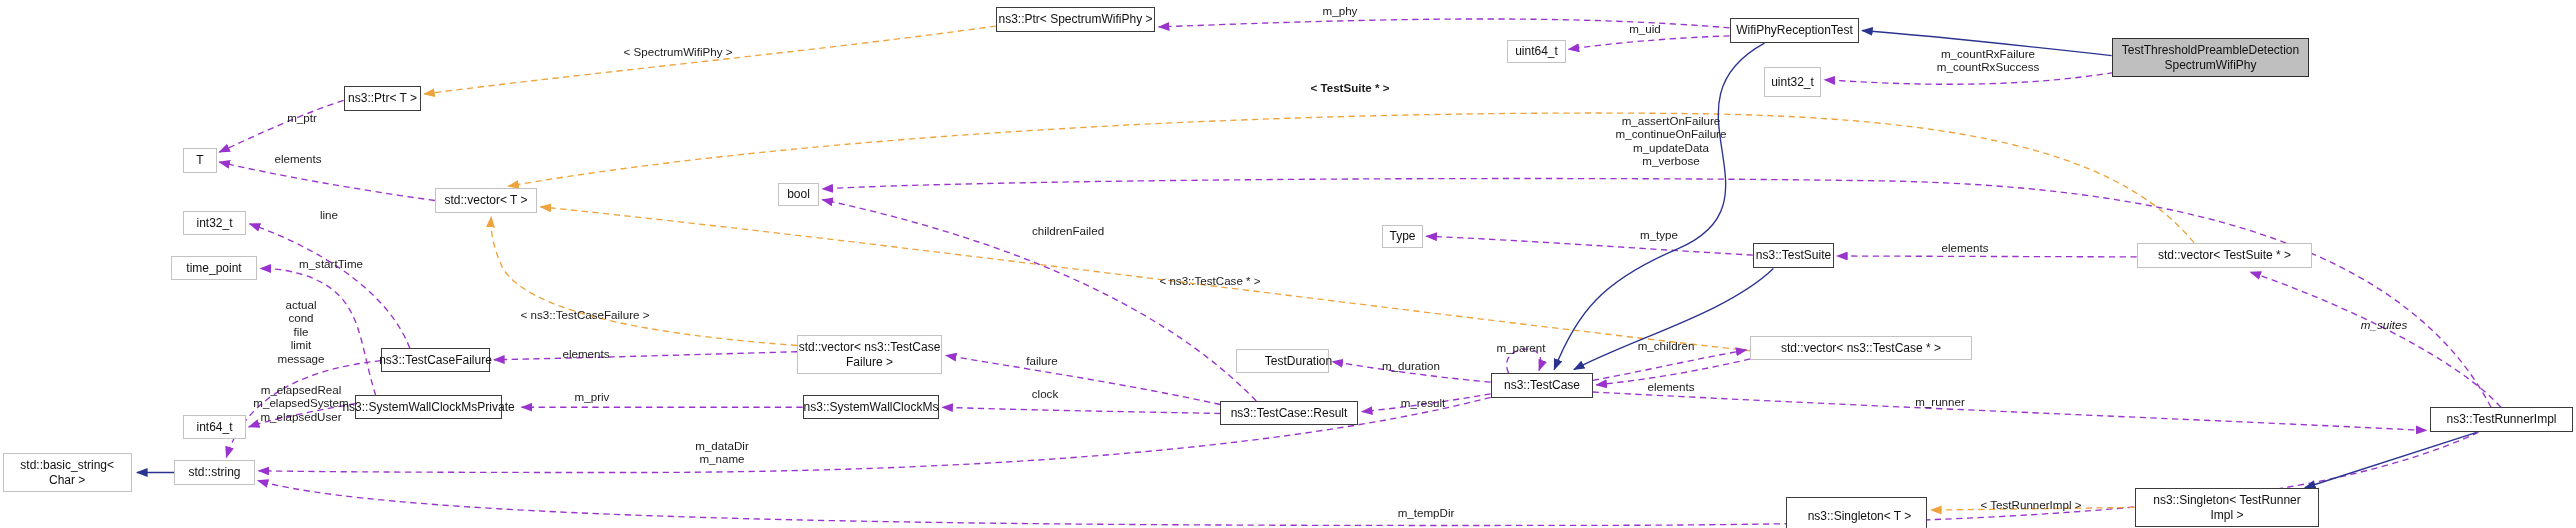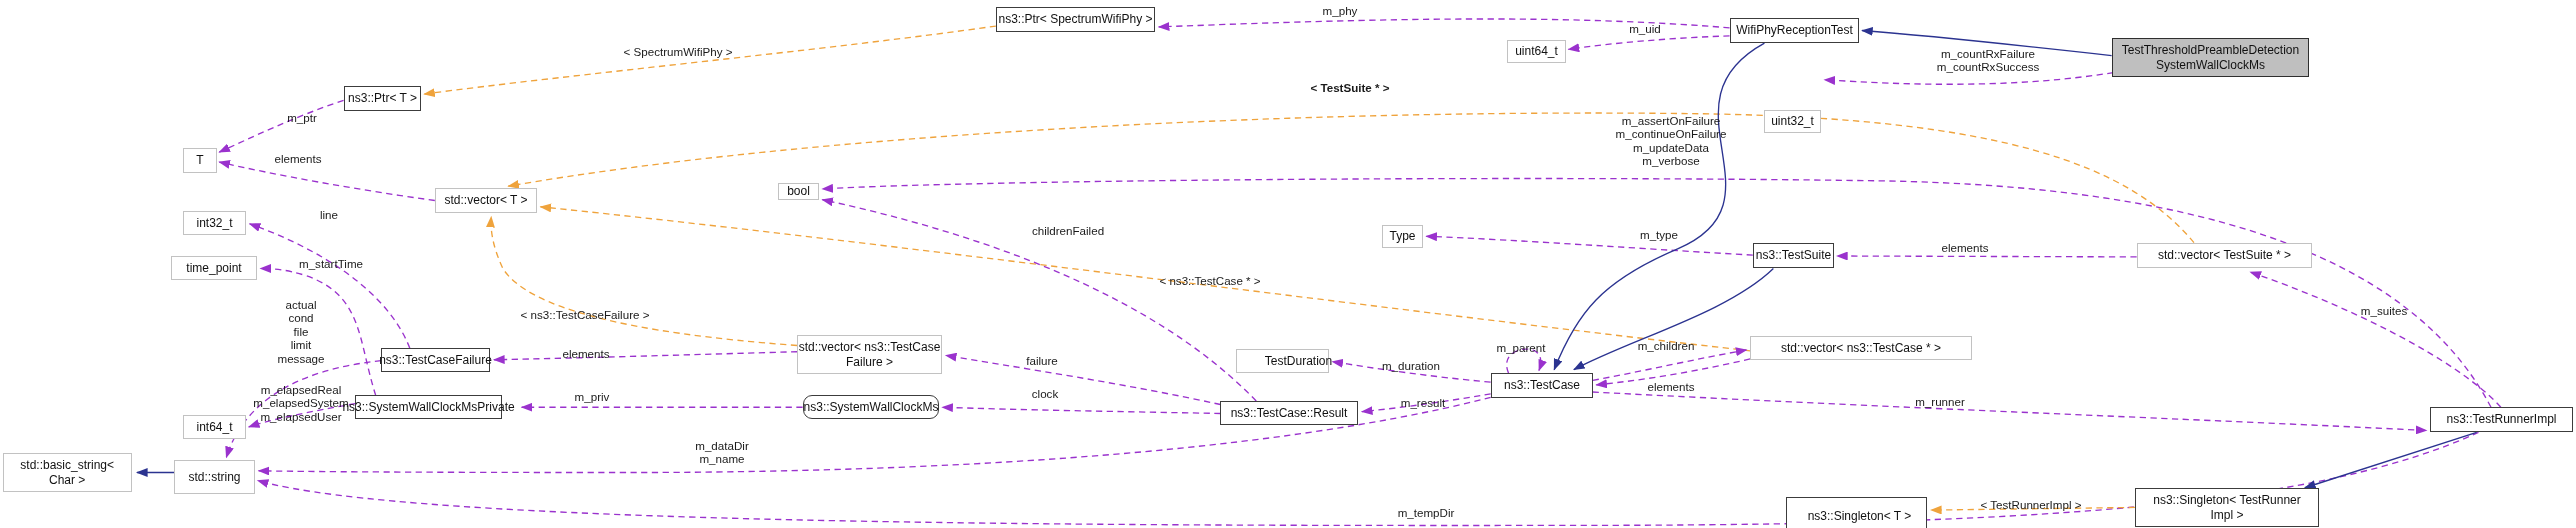--- a/index.html
+++ b/index.html
@@ -69,49 +69,49 @@
       <path d="M2360 62 C2270 52 2160 40 2081 34" class="edge inherit" marker-end="url(#ah-inherit)"></path>
       <path d="M1972 48 C1850 115 2000 225 1875 278 C1790 314 1762 350 1737 413" class="edge inherit" marker-end="url(#ah-inherit)"></path>
       <path d="M1982 300 C1930 350 1825 378 1759 413" class="edge inherit" marker-end="url(#ah-inherit)"></path>
       <path d="M195 528 L153 528" class="edge inherit" marker-end="url(#ah-inherit)"></path>
       <path d="M2768 483 L2576 545" class="edge inherit" marker-end="url(#ah-inherit)"></path>
     </svg>
   <div id="nodes">
       <div class="node class" style="left: 996px; top: 7.2px; width: 159px; height: 25px;">ns3::Ptr&lt; SpectrumWifiPhy &gt;</div>
       <div class="node class" style="left: 1730px; top: 18px; width: 129px; height: 25px;">WifiPhyReceptionTest</div>
       <div class="node focus" style="left: 2112px; top: 38px; width: 197px; height: 39px;">TestThresholdPreambleDetection
-SystemWallClockMs</div>
+SpectrumWifiPhy</div>
       <div class="node external" style="left: 1507px; top: 40px; width: 59px; height: 23px;">uint64_t</div>
-      <div class="node external" style="left: 1764px; top: 67px; width: 57px; height: 23px; margin-top: 43px;">uint32_t</div>
+      <div class="node external" style="left: 1764px; top: 67px; width: 57px; height: 30px;">uint32_t</div>
       <div class="node class" style="left: 344px; top: 86px; width: 77px; height: 25px;">ns3::Ptr&lt; T &gt;</div>
       <div class="node external" style="left: 183px; top: 148px; width: 34px; height: 25px;">T</div>
       <div class="node external" style="left: 435px; top: 188px; width: 102px; height: 25px;">std::vector&lt; T &gt;</div>
-      <div class="node external" style="left: 778px; top: 183px; width: 41px; height: 17px;">bool</div>
+      <div class="node external" style="left: 778px; top: 183px; width: 41px; height: 23px;">bool</div>
       <div class="node external" style="left: 183px; top: 211px; width: 63px; height: 24px;">int32_t</div>
       <div class="node external" style="left: 171px; top: 256px; width: 86px; height: 24px;">time_point</div>
       <div class="node external" style="left: 1382px; top: 225px; width: 41px; height: 23px;">Type</div>
       <div class="node class" style="left: 1753px; top: 243px; width: 81px; height: 25px;">ns3::TestSuite</div>
       <div class="node external" style="left: 2137px; top: 243px; width: 175px; height: 25px;">std::vector&lt; TestSuite * &gt;</div>
       <div class="node class" style="left: 381px; top: 348px; width: 109px; height: 24px;">ns3::TestCaseFailure</div>
       <div class="node external" style="left: 797px; top: 335px; width: 145px; height: 39px;">std::vector&lt; ns3::TestCase
 Failure &gt;</div>
       <div class="node class" style="left: 355px; top: 395px; width: 147px; height: 24px;">ns3::SystemWallClockMsPrivate</div>
-      <div class="node class" style="left: 803px; top: 395px; width: 136px; height: 24px; border-radius: 9px;">ns3::SystemWallClockMs</div>
+      <div class="node class" style="left: 803px; top: 395px; width: 136px; height: 24px;">ns3::SystemWallClockMs</div>
       <div class="node external" style="left: 1236px; top: 349px; width: 93px; height: 24px; padding-left: 32px;">TestDuration</div>
       <div class="node class" style="left: 1220px; top: 401px; width: 138px; height: 24px;">ns3::TestCase::Result</div>
       <div class="node class" style="left: 1491px; top: 373px; width: 102px; height: 25px;">ns3::TestCase</div>
       <div class="node external" style="left: 1750px; top: 336px; width: 222px; height: 24px;">std::vector&lt; ns3::TestCase * &gt;</div>
       <div class="node class" style="left: 2430px; top: 407px; width: 143px; height: 25px;">ns3::TestRunnerImpl</div>
       <div class="node class" style="left: 1786px; top: 497px; width: 141px; height: 39px; padding-left: 6px;">ns3::Singleton&lt; T &gt;</div>
       <div class="node class" style="left: 2135px; top: 488px; width: 184px; height: 39px;">ns3::Singleton&lt; TestRunner
 Impl &gt;</div>
       <div class="node external" style="left: 183px; top: 415px; width: 63px; height: 24px;">int64_t</div>
       <div class="node external" style="left: 2.7px; top: 453px; width: 129px; height: 39px;">std::basic_string&lt;
 Char &gt;</div>
-      <div class="node external" style="left: 174px; top: 460px; width: 81px; height: 34px;">std::string</div>
+      <div class="node external" style="left: 174px; top: 460px; width: 81px; height: 25px;">std::string</div>
     </div>
   <div id="labels">
       <div class="elabel" style="left: 1340px; top: 3.6px;">m_phy</div>
       <div class="elabel" style="left: 1645px; top: 22.4px;">m_uid</div>
       <div class="elabel" style="left: 1988px; top: 47px;">m_countRxFailure
 m_countRxSuccess</div>
       <div class="elabel" style="left: 678px; top: 45px;">&lt; SpectrumWifiPhy &gt;</div>
       <div class="elabel" style="left: 302px; top: 111px;">m_ptr</div>
       <div class="elabel" style="left: 298px; top: 152px;">elements</div>
       <div class="elabel" style="left: 1350px; top: 81px; font-weight: bold;">&lt; TestSuite * &gt;</div>
@@ -139,18 +139,18 @@
 m_elapsedSystem
 m_elapsedUser</div>
       <div class="elabel" style="left: 1411px; top: 359px;">m_duration</div>
       <div class="elabel" style="left: 1423px; top: 396px;">m_result</div>
       <div class="elabel" style="left: 1521px; top: 341px;">m_parent</div>
       <div class="elabel" style="left: 1666px; top: 339px;">m_children</div>
       <div class="elabel" style="left: 1671px; top: 380px;">elements</div>
       <div class="elabel" style="left: 722px; top: 439px;">m_dataDir
 m_name</div>
       <div class="elabel" style="left: 1940px; top: 395px;">m_runner</div>
-      <div class="elabel" style="left: 2384px; top: 304px;">m_suites</div>
+      <div class="elabel" style="left: 2384px; top: 318px; font-style: italic;">m_suites</div>
       <div class="elabel" style="left: 1426px; top: 506px;">m_tempDir</div>
       <div class="elabel" style="left: 2031px; top: 498px;">&lt; TestRunnerImpl &gt;</div>
     </div>
 </div>
 
 
 </body></html>

